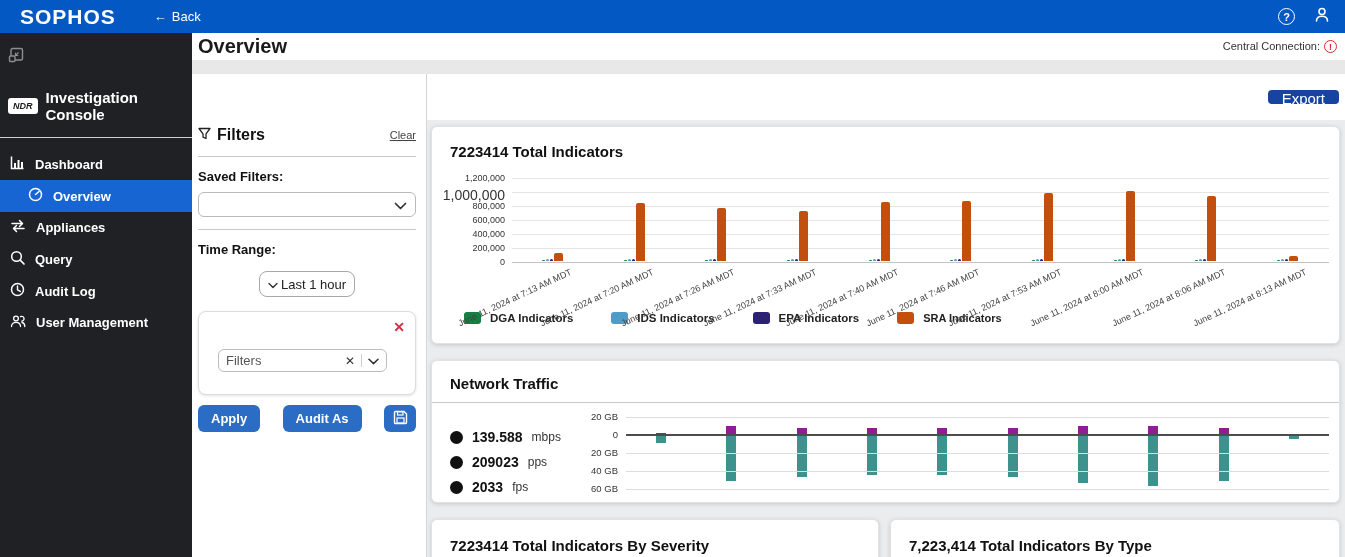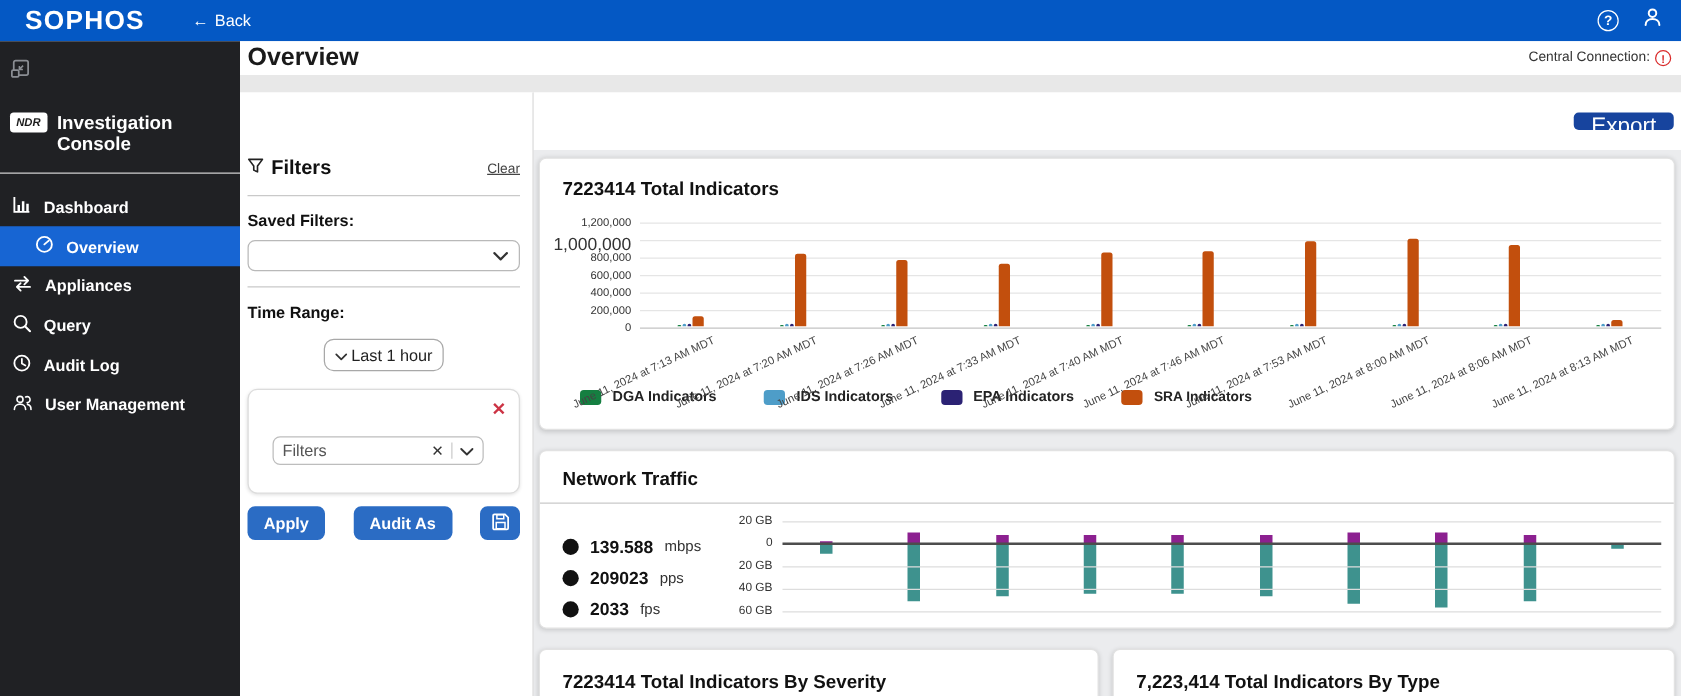--- a/index.html
+++ b/index.html
@@ -11,21 +11,21 @@
   .logo { font-size:21px; font-weight:bold; letter-spacing:1px; margin-left:20px; }
   .back-btn { margin-left:38px; font-size:13px; display:flex; align-items:center; gap:5px; cursor:pointer; }
   .topbar-right { margin-left:auto; display:flex; align-items:center; gap:18px; margin-right:14px; }
   .help-circle { width:17px; height:17px; border:1.5px solid #fff; border-radius:50%; display:flex;
     align-items:center; justify-content:center; font-size:11px; font-weight:bold; }
 
   
   .app { display:flex; height:524px; }
   .sidebar { width:192px; background:#202124; color:#fff; flex-shrink:0; padding-top:14px; }
   .collapse-btn { margin-left:8px; opacity:.75; }
-  .brand { display:flex; align-items:flex-start; gap:8px; padding:22px 8px 14px 8px; }
+  .brand { display:flex; align-items:center; gap:8px; padding:22px 8px 14px 8px; }
   .ndr-badge { background:#fff; color:#1b1b1b; font-size:9px; font-style:italic; font-weight:bold;
     padding:3px 5px; border-radius:3px; }
   .brand-title { font-size:15px; font-weight:bold; }
   .side-divider { border:none; border-top:1px solid #cfcfcf; margin:0 0 10px 0; }
   .nav-item { display:flex; align-items:center; gap:10px; font-size:13px; font-weight:bold;
     padding:7px 10px; cursor:pointer; }
   .nav-item.child { padding-left:28px; }
   .nav-item.selected { background:#1765d3; }
   .nav-item svg { flex-shrink:0; }
 
@@ -64,21 +64,21 @@
   .btn-row { display:flex; align-items:flex-start; justify-content:space-between; margin-top:10px; }
   .blue-btn { background:#2b6cc4; color:#fff; border:none; border-radius:6px; font-size:13px;
     font-weight:bold; height:27px; padding:0 13px; cursor:pointer; font-family:inherit; }
   .icon-btn { width:32px; display:flex; align-items:center; justify-content:center; padding:0; }
 
   
   .charts-col { flex:1; display:flex; flex-direction:column; min-width:0; }
   .export-row { height:46px; background:#fff; display:flex; align-items:center; justify-content:flex-end;
     padding-right:6px; }
   .export-btn { background:#17449e; color:#fff; border:none; border-radius:4px; height:14px; padding:0 14px;
-    font-size:18px; cursor:pointer; font-family:inherit; }
+    font-size:15px; cursor:pointer; font-family:inherit; }
   .charts-area { flex:1; background:#ebecee; padding:6px 5px 0 4px; overflow:hidden; }
   .card { background:#fff; border:1px solid #e2e2e2; border-radius:6px;
     box-shadow:0 1px 4px rgba(0,0,0,.16); }
   .card-title { font-size:15px; font-weight:bold; color:#111; }
 
   .indicators-card { height:218px; padding:16px 10px 0 18px; margin-bottom:16px; }
   .chart-body { display:flex; margin-top:18px; }
   .y-labels { position:relative; flex-shrink:0; }
   .y-labels.w1 { width:62px; height:84px; }
   .plot { position:relative; flex:1; }

